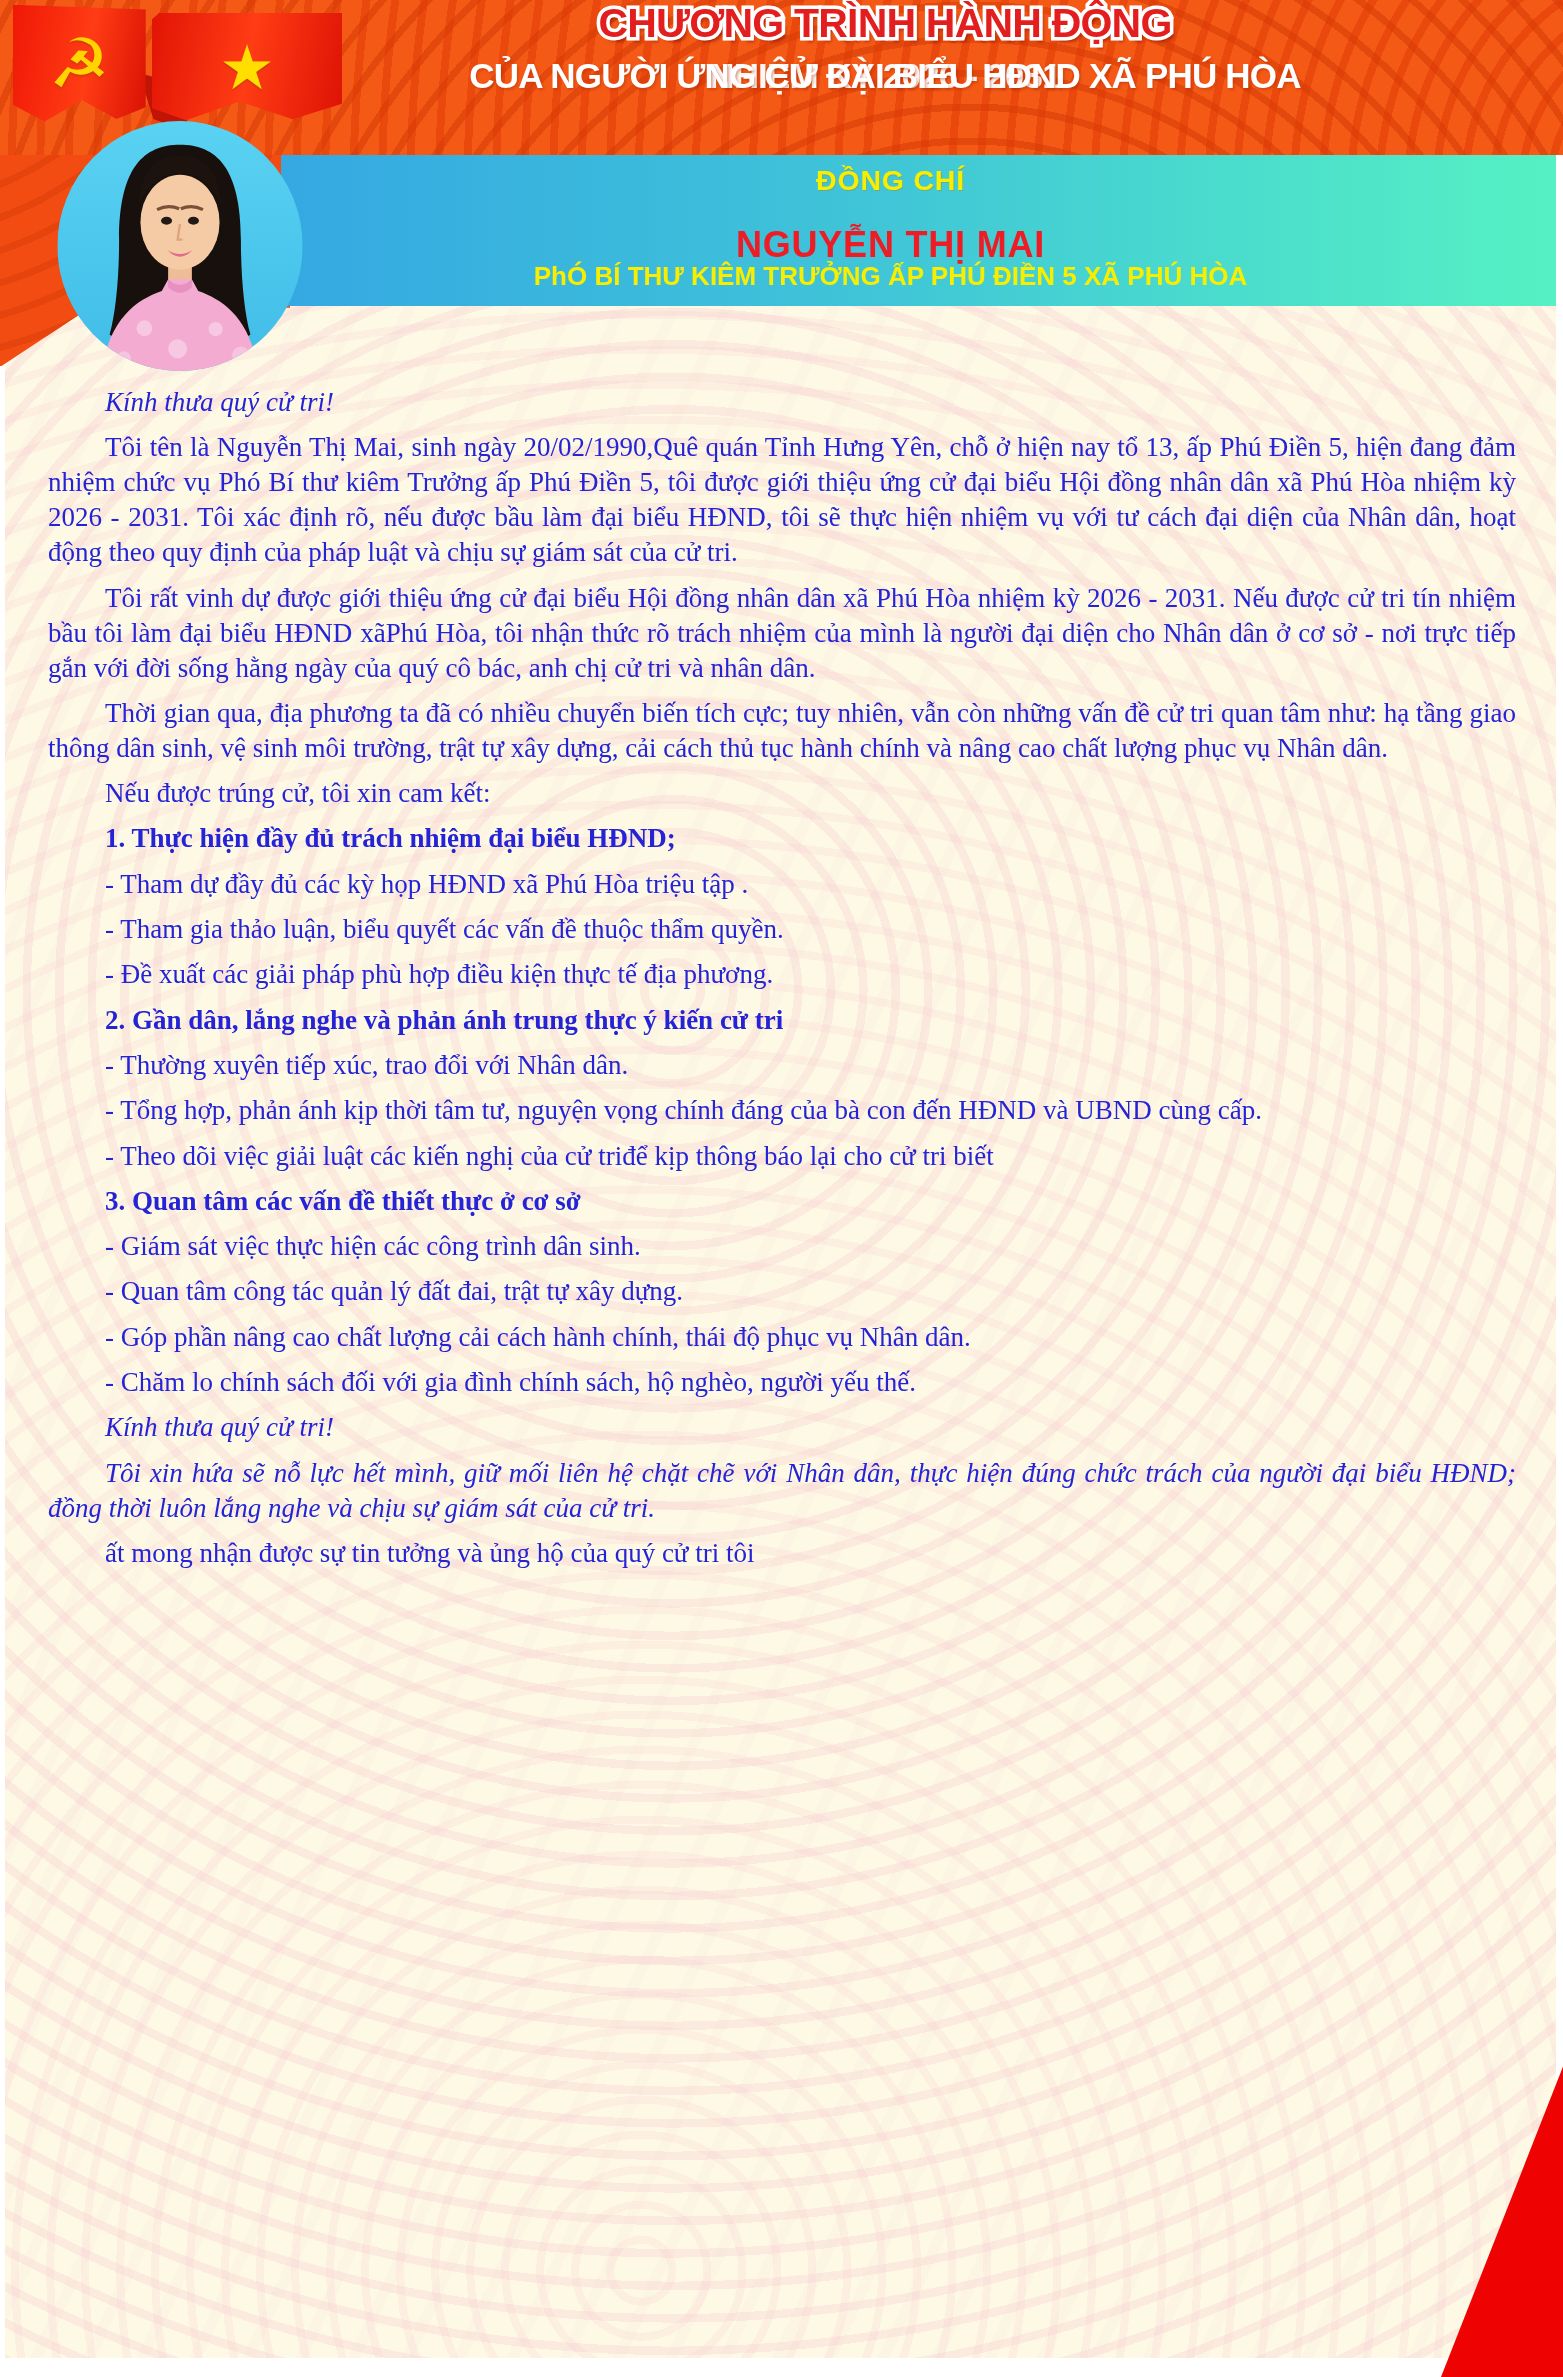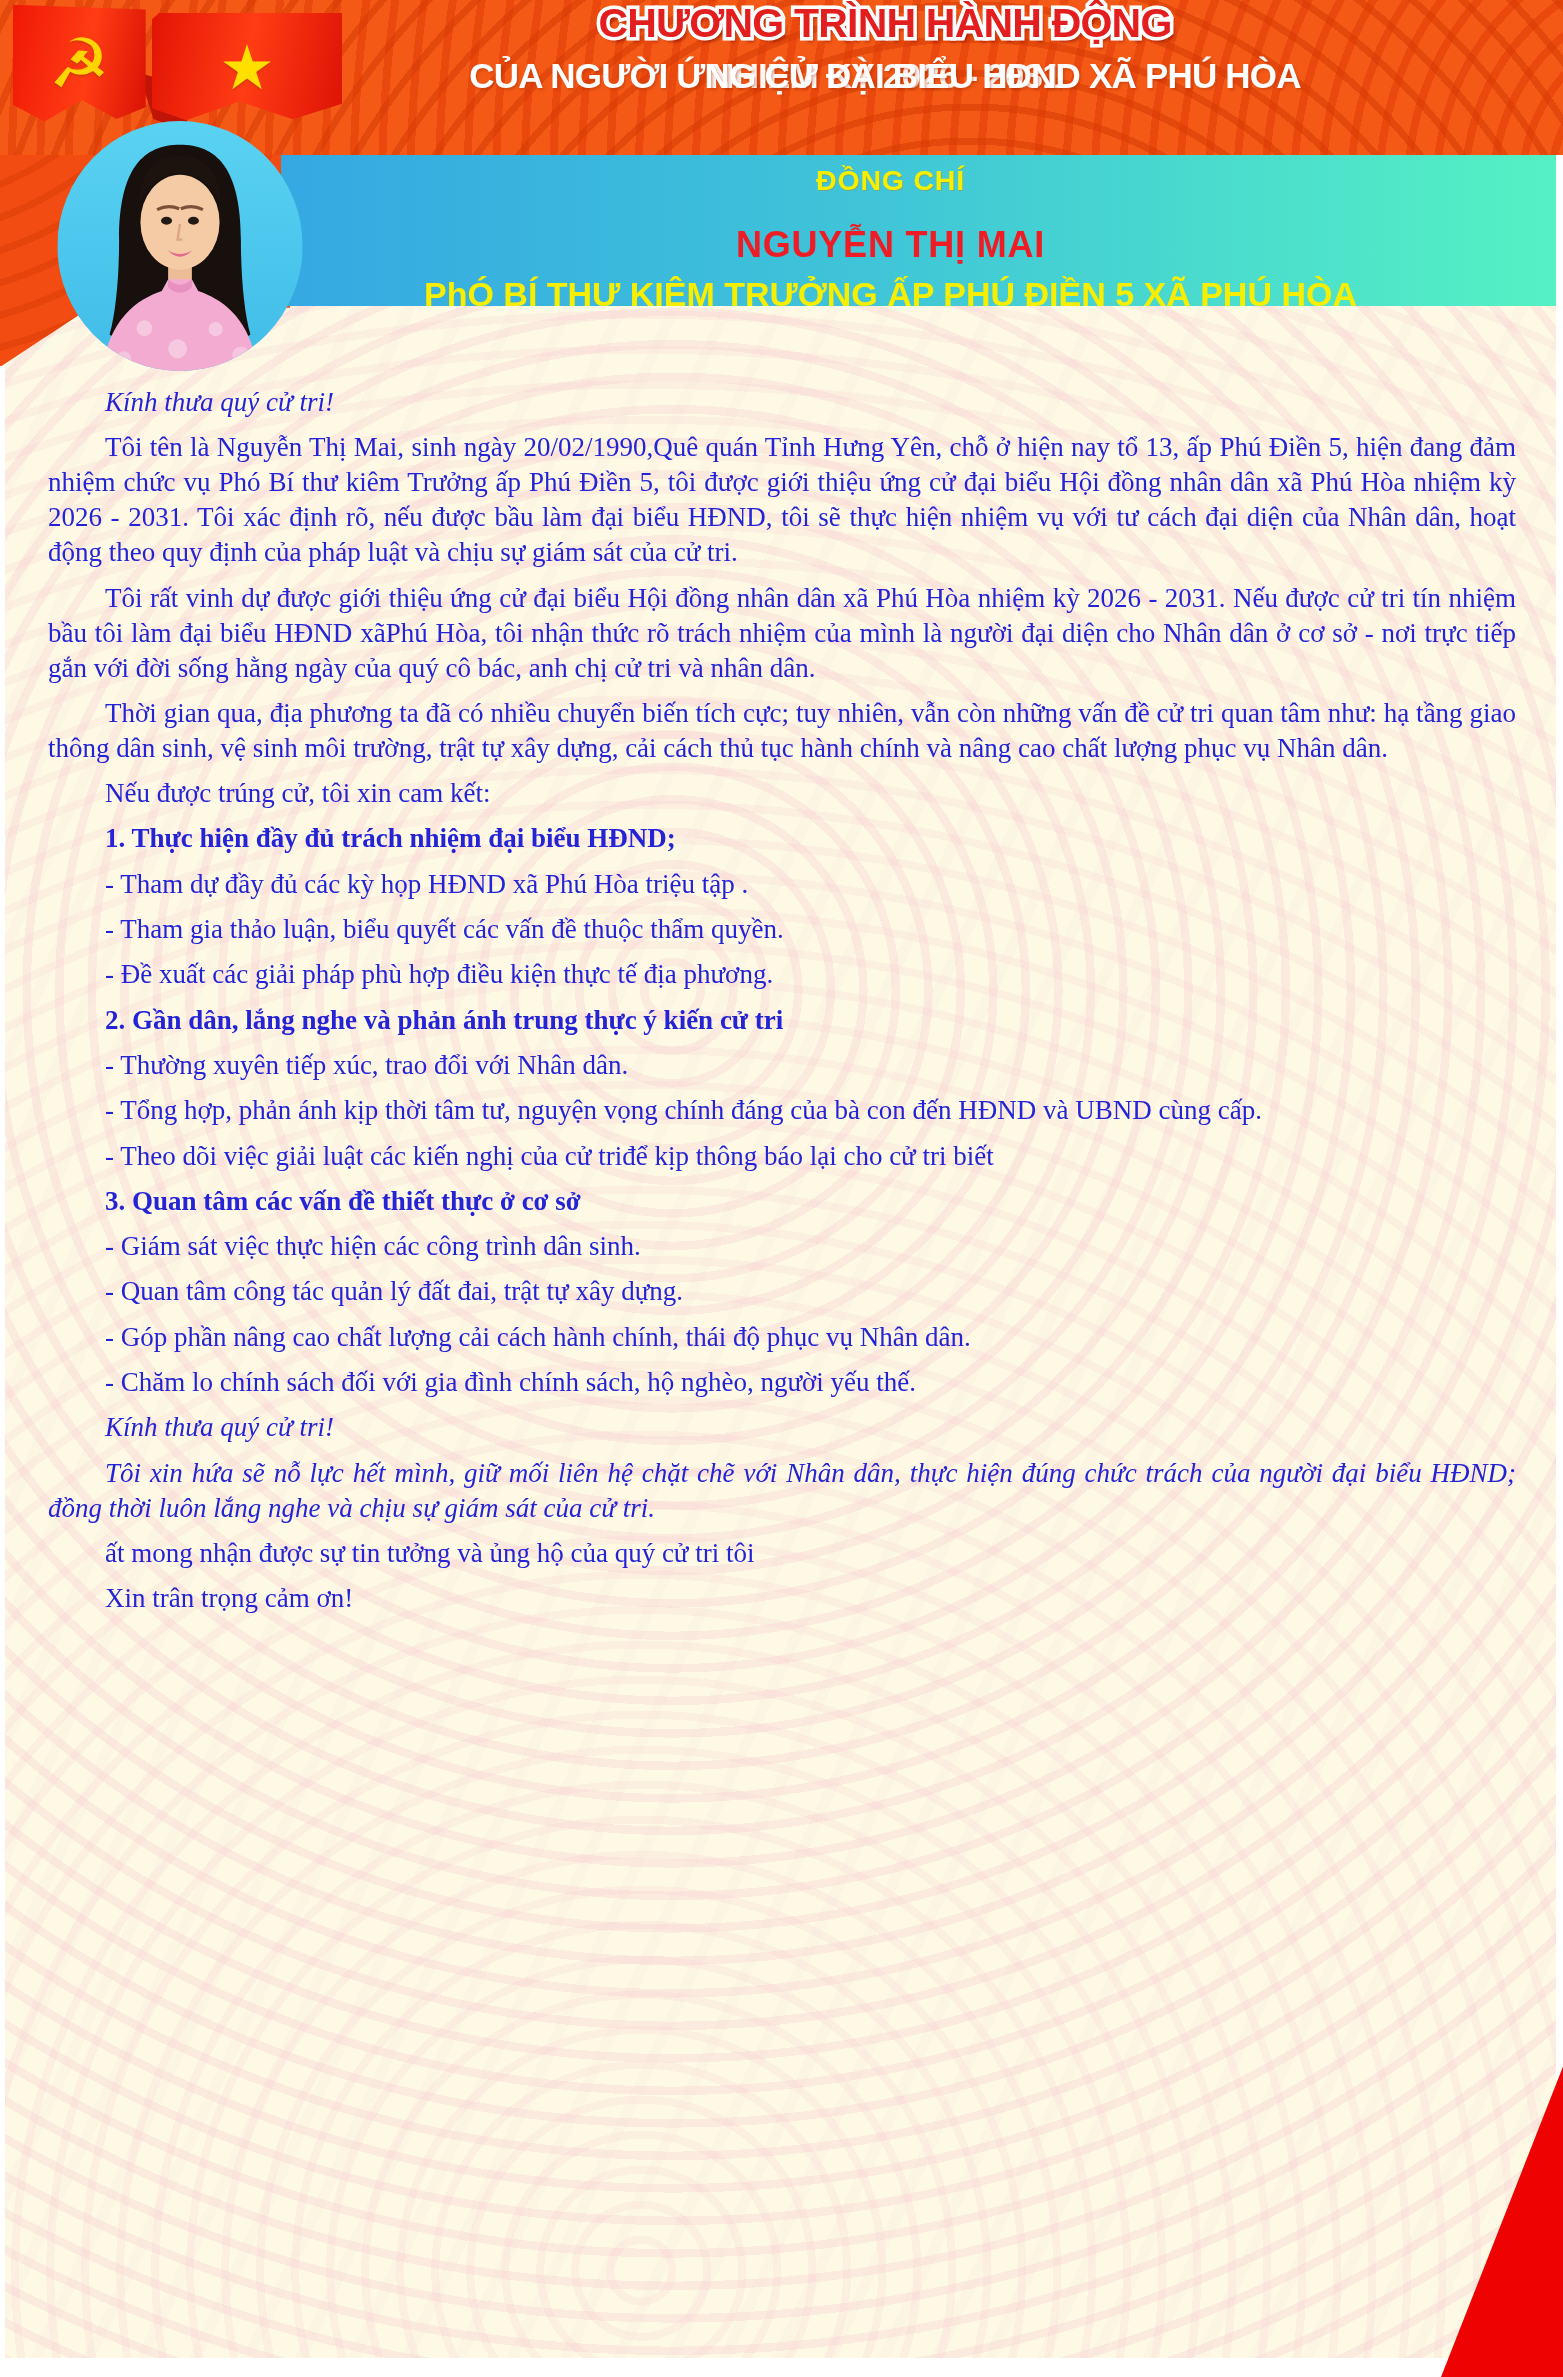--- a/index.html
+++ b/index.html
@@ -53,21 +53,21 @@
     padding:11px 95px 8px 32px;text-align:left;
   }
   .banner .salutation{
     color:var(--accent-yellow);font-size:28.5px;font-weight:bold;letter-spacing:0.8px;line-height:1;
     text-shadow:0.8px 0.8px 0 rgba(180,120,0,.35);
   }
   .banner .name{
     margin-top:32px;color:var(--name-red);font-size:36px;font-weight:bold;letter-spacing:0.8px;line-height:1;
   }
   .banner .position{
-    margin-top:14px;color:var(--accent-yellow);font-size:34px;font-weight:bold;letter-spacing:0;line-height:1;white-space:nowrap;
+    margin-top:0;color:var(--accent-yellow);font-size:26px;font-weight:bold;letter-spacing:0;line-height:1;white-space:nowrap;
   }
   
   .titles{position:absolute;left:206px;right:0;top:0;z-index:5;text-align:center;}
   .title1-wrap{position:relative;height:46px;}
   .title1-wrap span{
     position:absolute;left:0;right:0;top:0;
     font-size:41px;font-weight:bold;letter-spacing:-0.8px;white-space:nowrap;
   }
   .title1-stroke{
     color:#fff;-webkit-text-stroke:7.1px #fff;
@@ -204,20 +204,19 @@
     <p class="normal">- Tổng hợp, phản ánh kịp thời tâm tư, nguyện vọng chính đáng của bà con đến HĐND và UBND cùng cấp.</p>
     <p class="normal">- Theo dõi việc giải luật các kiến nghị của cử triđể kịp thông báo lại cho cử tri biết</p>
     <p class="bold">3. Quan tâm các vấn đề thiết thực ở cơ sở</p>
     <p class="normal">- Giám sát việc thực hiện các công trình dân sinh.</p>
     <p class="normal">- Quan tâm công tác quản lý đất đai, trật tự xây dựng.</p>
     <p class="normal">- Góp phần nâng cao chất lượng cải cách hành chính, thái độ phục vụ Nhân dân.</p>
     <p class="normal">- Chăm lo chính sách đối với gia đình chính sách, hộ nghèo, người yếu thế.</p>
     <p class="italic">Kính thưa quý cử tri!</p>
     <p class="italic">Tôi xin hứa sẽ nỗ lực hết mình, giữ mối liên hệ chặt chẽ với Nhân dân, thực hiện đúng chức trách của người đại biểu HĐND; đồng thời luôn lắng nghe và chịu sự giám sát của cử tri.</p>
     <p class="normal">ất mong nhận được sự tin tưởng và ủng hộ của quý cử tri tôi</p>
-    <p class="normal">Xin trân trọng cảm ơn!</p>
   </div>
 
 <div class="edge-right"></div>
 <div class="edge-left"></div>
 <div class="edge-bottom"></div>
 <div class="red-corner"></div>
 
 
 </body></html>

